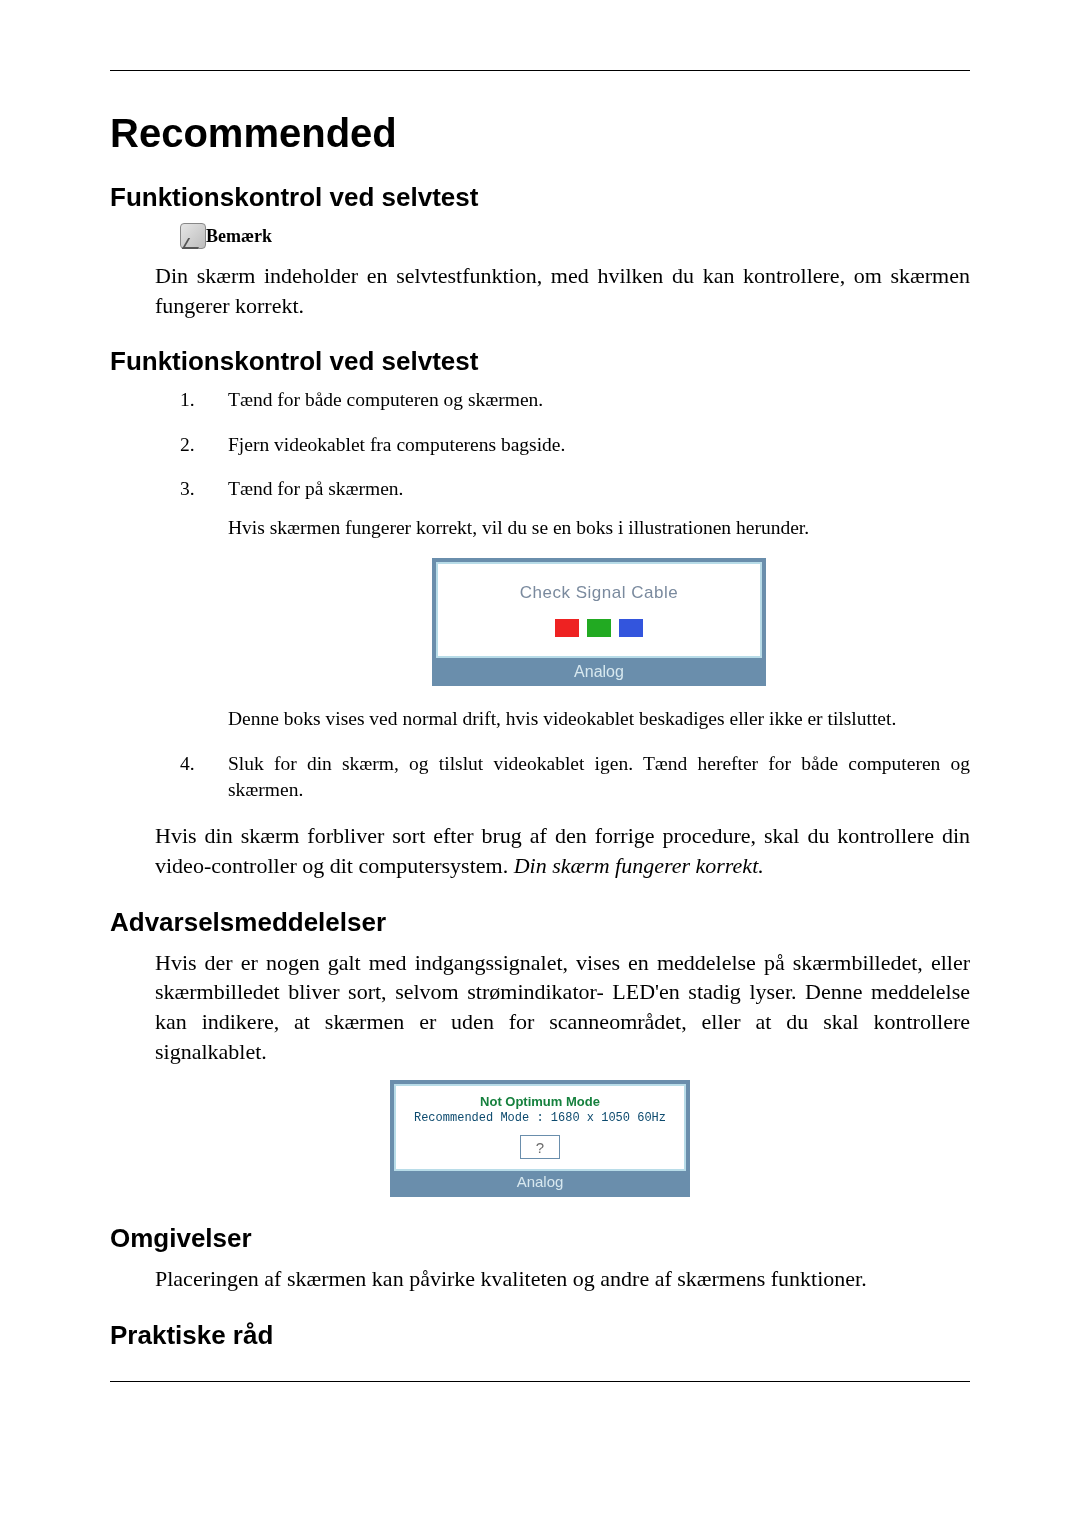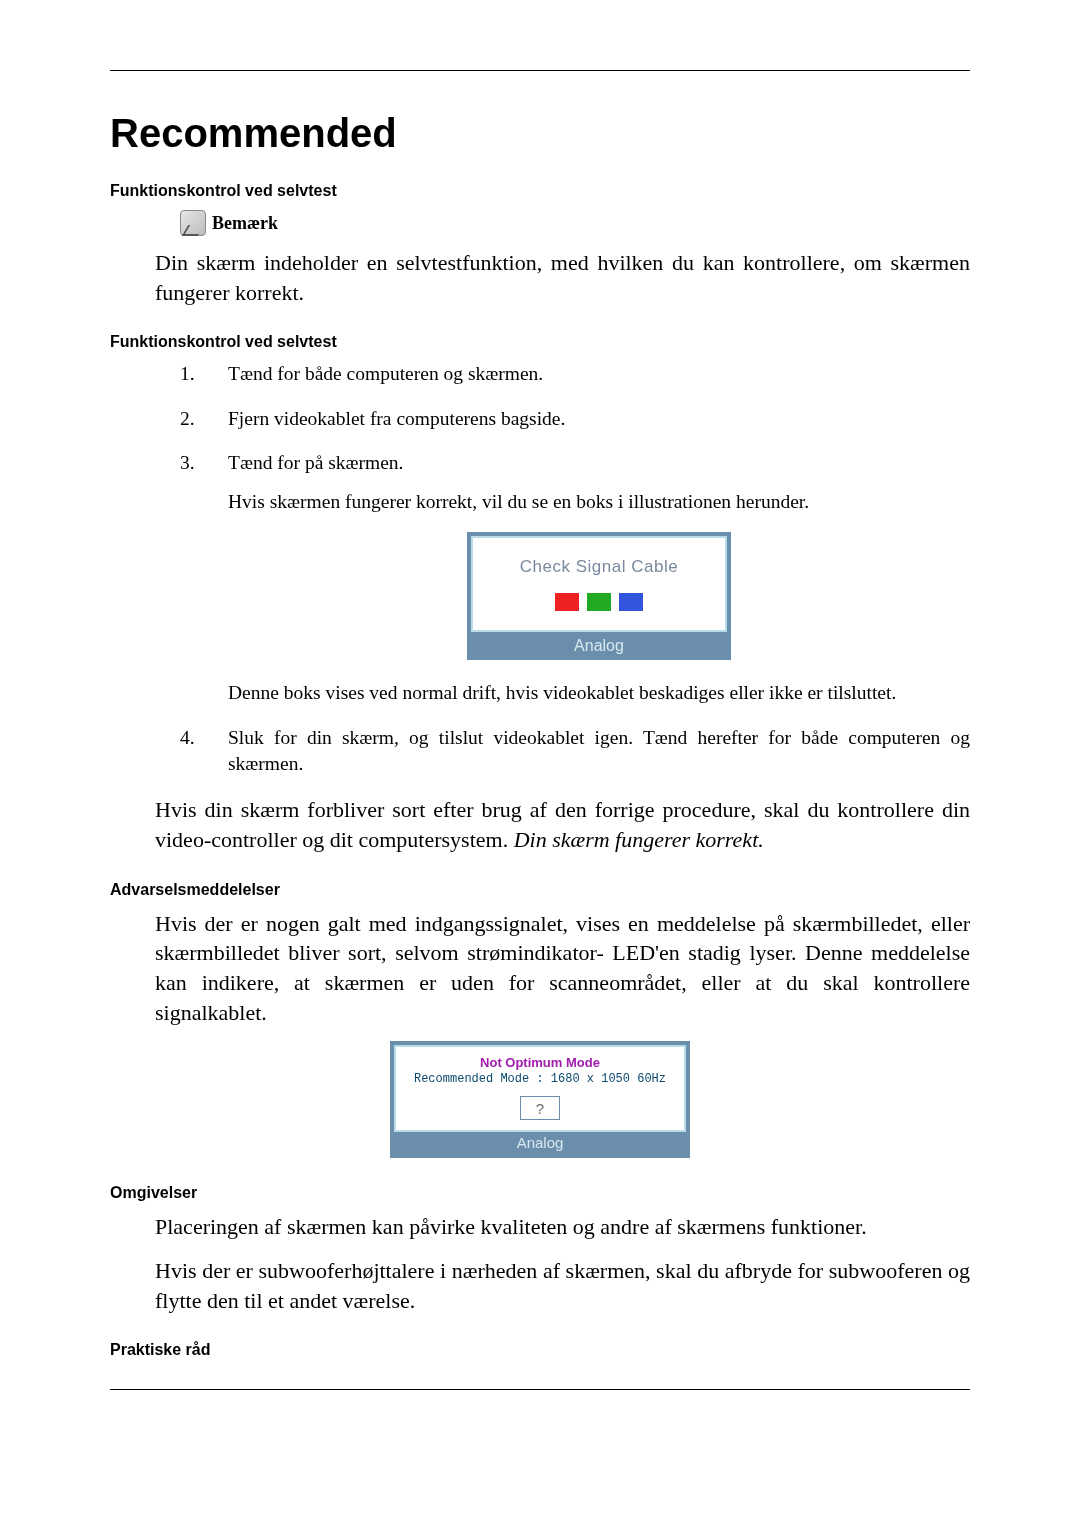--- a/index.html
+++ b/index.html
@@ -27,28 +27,27 @@
   }
   h1.title {
     font-family: Arial, Helvetica, sans-serif;
     font-weight: bold;
     font-size: 40px;
     margin-bottom: 22px;
   }
   h2.section {
     font-family: Arial, Helvetica, sans-serif;
     font-weight: bold;
-    font-size: 16px;
+    font-size: 26px;
     margin-top: 26px;
     margin-bottom: 10px;
   }
   .note-line {
     display: flex;
     align-items: center;
-    gap: 6px;
     margin-left: 70px;
     margin-bottom: 12px;
   }
   .note-icon {
     width: 26px; height: 26px;
     background: linear-gradient(135deg,#e6e6e6,#bcbcbc);
     border: 1px solid #888;
     border-radius: 4px;
     position: relative;
   }
@@ -95,21 +94,21 @@
     text-align: left;
   }
   .step-sub {
     margin-top: 13px;
     text-align: justify;
   }
   .italic { font-style: italic; }
   
   .osd1 {
     margin: 16px auto 20px auto;
-    width: 264px;
+    width: 334px;
   }
   .osd1 .frame {
     border: 4px solid #6a8eac;
     border-bottom: none;
     background: #fff;
   }
   .osd1 .inner {
     border: 2px solid #b8dce8;
     background: #fff;
     height: 96px;
@@ -149,21 +148,21 @@
     background: #fff;
   }
   .osd2 .inner {
     border: 2px solid #b8dce8;
     background: #fff;
     padding: 8px 6px 6px 6px;
     text-align: center;
   }
   .osd2 .h1 {
     font-family: Arial, sans-serif;
-    color: #a21caf;
+    color: #15803d;
     font-size: 13px;
     font-weight: bold;
   }
   .osd2 .h2 {
     font-family: Liberation Mono, monospace;
     color: #0c4a6e;
     font-size: 12px;
     margin-top: 2px;
   }
   .osd2 .qbox {
@@ -238,20 +237,19 @@
         <div class="h1">Not Optimum Mode</div>
         <div class="h2">Recommended Mode : 1680 x 1050 60Hz</div>
         <div class="qbox">?</div>
       </div>
       <div class="bar">Analog</div>
     </div>
   </div>
 
   <h2 class="section">Omgivelser</h2>
   <p class="body-indent">Placeringen af skærmen kan påvirke kvaliteten og andre af skærmens funktioner.</p>
-  <p class="body-indent">Hvis der er subwooferhøjttalere i nærheden af skærmen, skal du afbryde for subwooferen og flytte den til et andet værelse.</p>
 
   <h2 class="section">Praktiske råd</h2>
 
   <div class="rule-bottom">
     
   </div>
 </div>
 
 </body></html>

